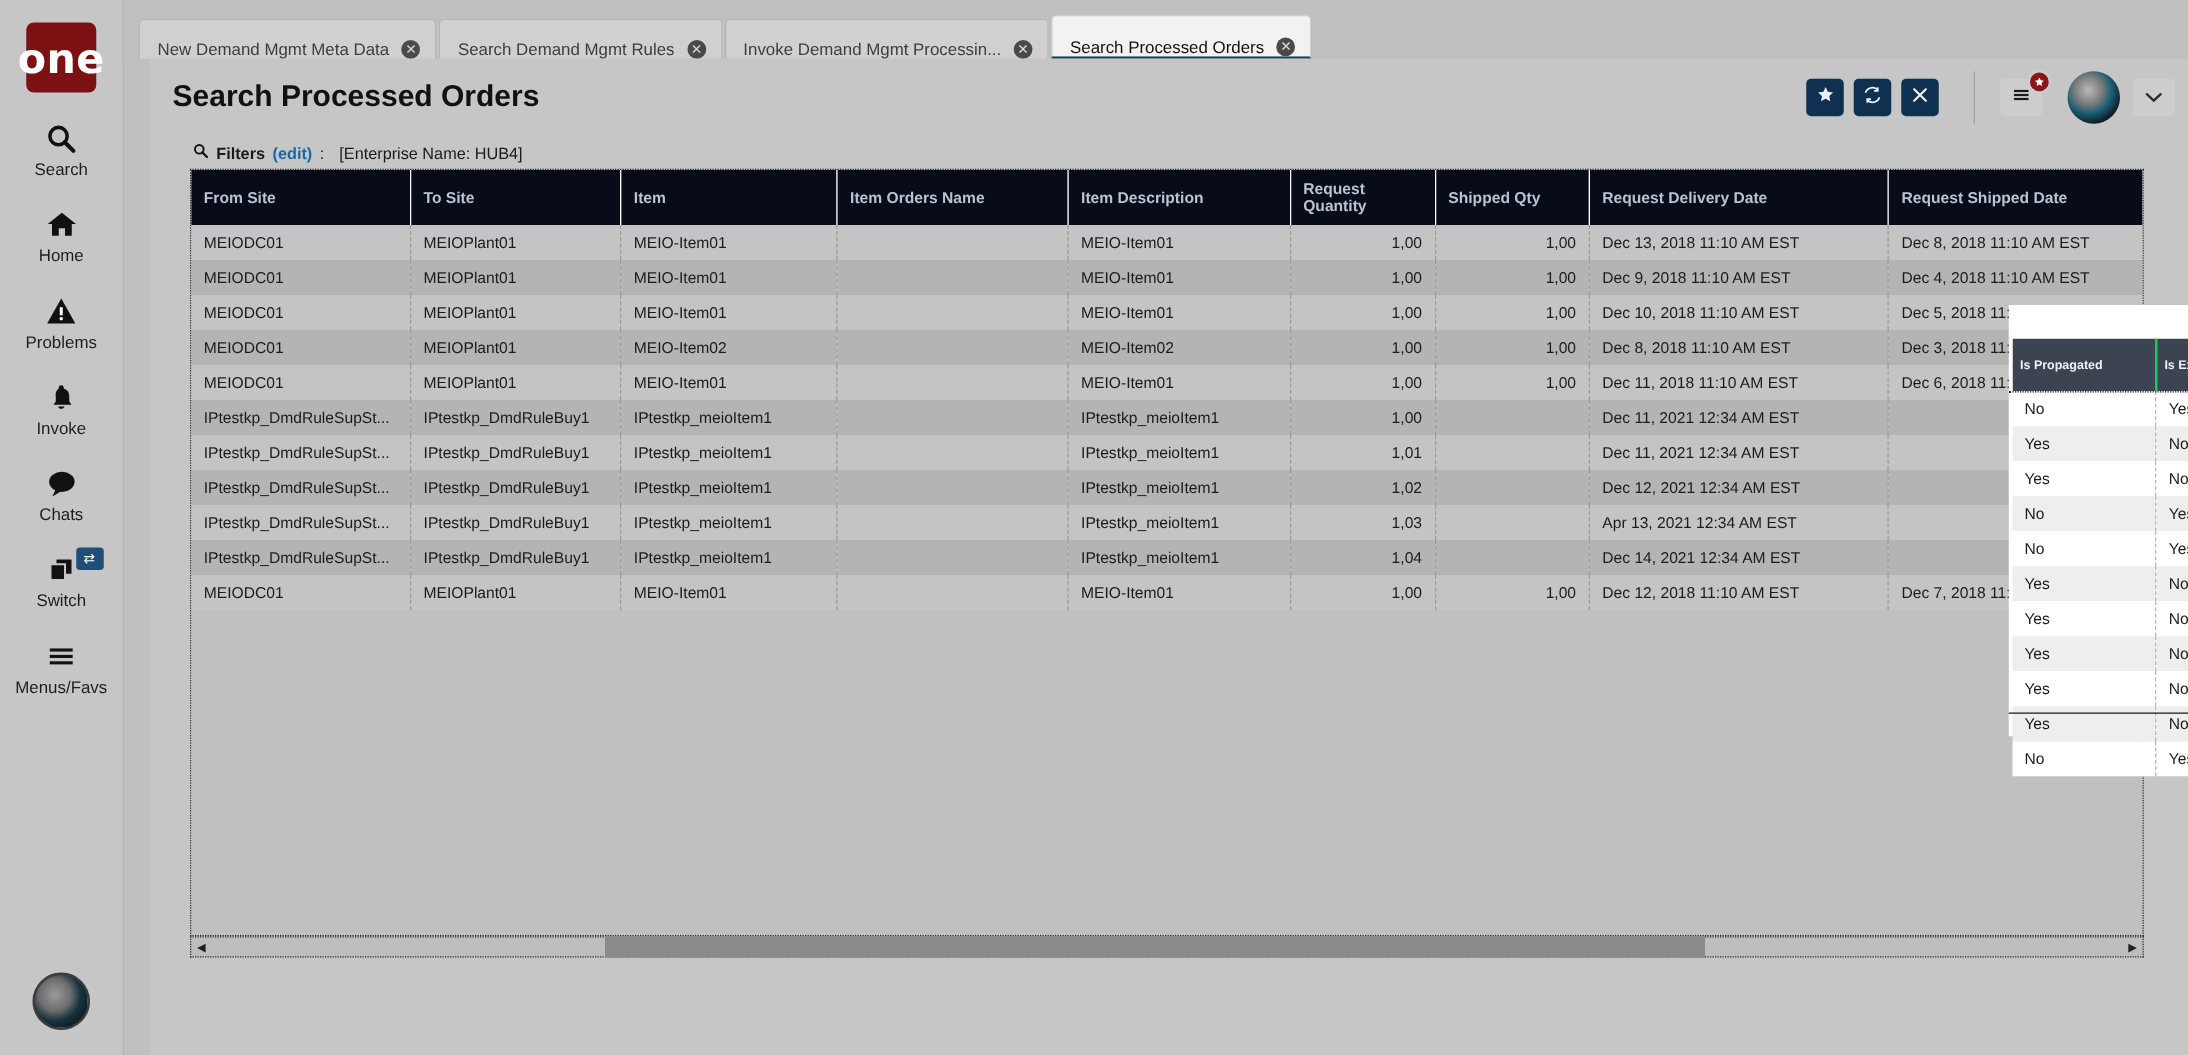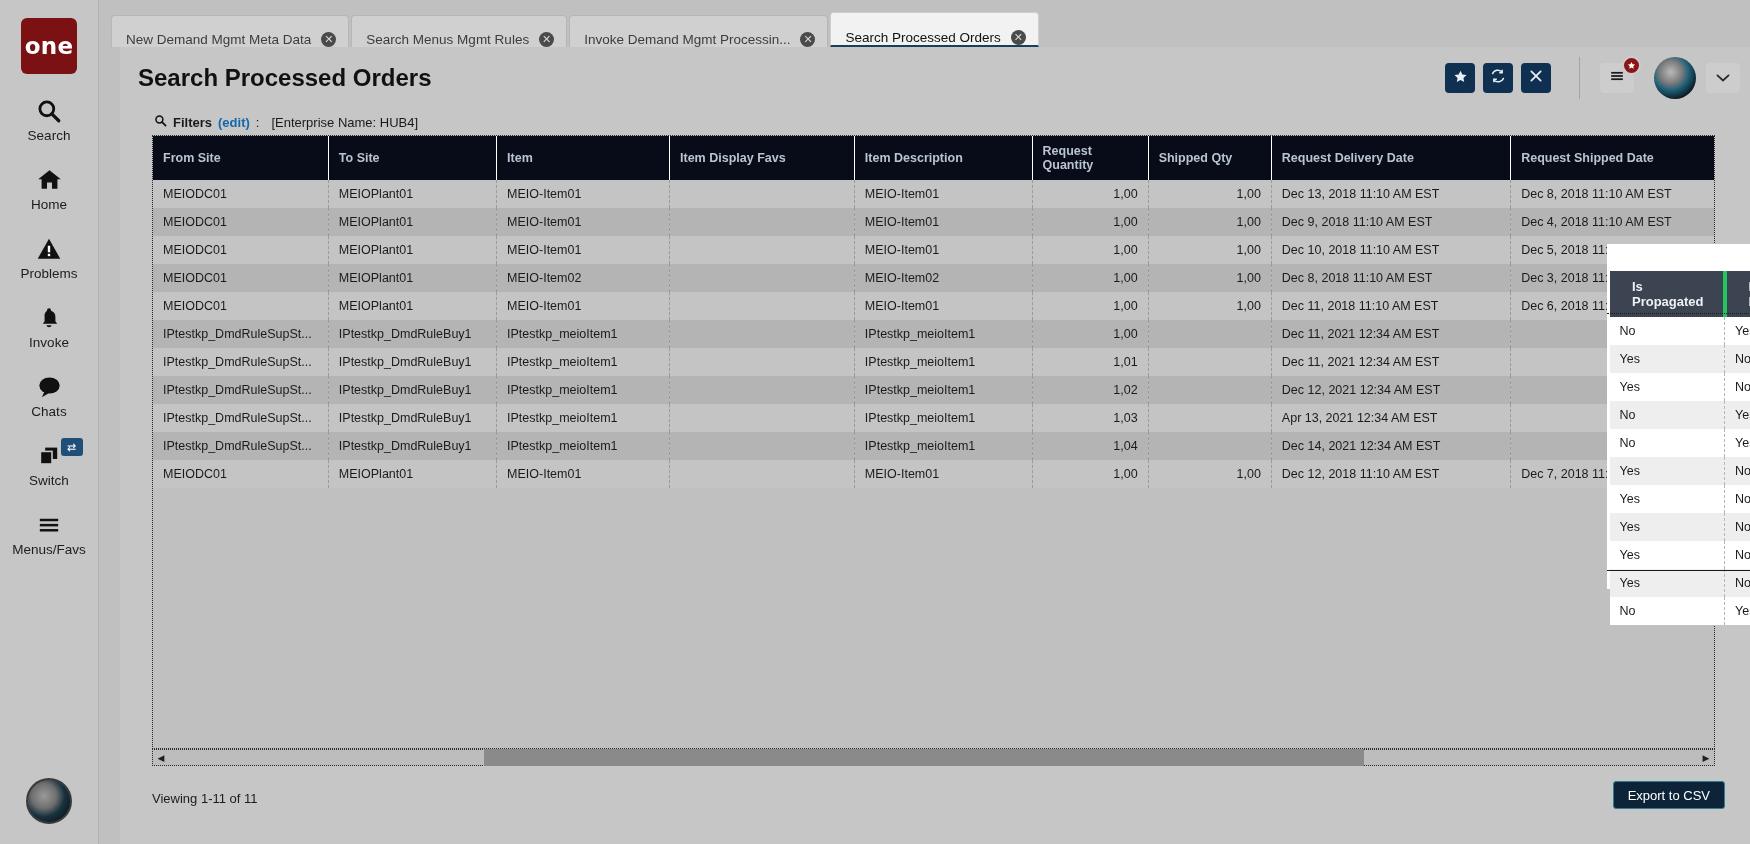--- a/index.html
+++ b/index.html
@@ -16,21 +16,21 @@
     position: absolute; left: 0; top: 0;
     width: 99px; height: 844px;
     background: #c6c6c6;
     border-right: 1px solid #b4b4b4;
     display: flex; flex-direction: column; align-items: center;
   }
   .logo-box {
     width: 56px; height: 56px; margin-top: 18px;
     background: #7b1113; border-radius: 6px;
     display: flex; align-items: center; justify-content: center;
-    color: #fff; font-size: 23px; font-weight: 600; letter-spacing: .3px;
+    color: #fff; font-size: 33px; font-weight: 600; letter-spacing: .3px;
     font-family: "DejaVu Sans", sans-serif;
   }
   .rail-item {
     width: 99px; margin-top: 22px;
     display: flex; flex-direction: column; align-items: center;
     color: #1c1c1c; position: relative;
   }
   .rail-item .lbl { font-size: 13.5px; margin-top: 2px; color: #1d1d1d; }
   .rail-icon { height: 30px; display:flex; align-items:center; justify-content:center; }
   .rail-icon svg { display: block; }
@@ -190,23 +190,23 @@
     width: 250px; height: 345px;
     background: #ffffff;
     z-index: 30;
   }
   #overlay-inner {
     position: absolute; left: 2px; top: 27px; width: 230px;
   }
   table.ovgrid { border-collapse: collapse; width: 230px; table-layout: fixed; }
   table.ovgrid thead th {
     background: #3c4452; color: #eef2f7;
-    font-size: 13px; font-weight: bold; text-align: left;
-    padding: 8px 22px; height: 42px;
-    border-right: 4px solid #22c55e;
+    font-size: 10px; font-weight: bold; text-align: left;
+    padding: 8px 6px; height: 42px;
+    border-right: 2px solid #22c55e;
     border-left: 1px solid #ffffff;
     vertical-align: middle;
   }
   table.ovgrid tbody td {
     font-size: 12.5px; color: #1b1b1b;
     padding: 6px 10px; height: 28px;
     border-right: 1px dashed #b7b7b7;
     background: #ffffff;
   }
   table.ovgrid tbody tr:nth-child(even) td { background: #eeeeee; }
@@ -332,21 +332,21 @@
 
   <div id="rail-avatar"></div>
 </div>
 
 <div id="tabstrip">
   <div class="tab">
     <span>New Demand Mgmt Meta Data</span>
     <span class="tab-close">✕</span>
   </div>
   <div class="tab">
-    <span>Search Menus Mgmt Rules</span>
+    <span>Search Demand Mgmt Rules</span>
     <span class="tab-close">✕</span>
   </div>
   <div class="tab">
     <span>Invoke Demand Mgmt Processin...</span>
     <span class="tab-close">✕</span>
   </div>
   <div class="tab active">
     <span>Search Processed Orders</span>
     <span class="tab-close">✕</span>
   </div>
@@ -429,21 +429,21 @@
       <span id="filters-value">[Enterprise Name: HUB4]</span>
     </div>
 
     <div id="grid-wrap">
       <table class="grid">
         <thead>
           <tr>
             <th class="colw-fromsite">From Site</th>
             <th class="colw-tosite">To Site</th>
             <th class="colw-item">Item</th>
-            <th class="colw-idn">Item Display Favs</th>
+            <th class="colw-idn">Item Orders Name</th>
             <th class="colw-idesc">Item Description</th>
             <th class="colw-rq numeric">Request Quantity</th>
             <th class="colw-sq numeric">Shipped Qty</th>
             <th class="colw-rdd">Request Delivery Date</th>
             <th class="colw-rsd">Request Shipped Date</th>
           </tr>
         </thead>
         <tbody id="grid-body">
             <tr>
               <td class="colw-fromsite">MEIODC01</td>
@@ -634,19 +634,15 @@
     </div>
 
     <div id="hscroll">
       <div class="sb-arrow">◀</div>
       <div id="sb-track">
         <div id="sb-thumb"></div>
       </div>
       <div class="sb-arrow">▶</div>
     </div>
 
-    <div id="footer">
-      <div id="viewing-text">Viewing 1-11 of 11</div>
-      <div id="export-btn">Export to CSV</div>
-    </div>
 
   </div>
 </div>
 
 </body></html>

